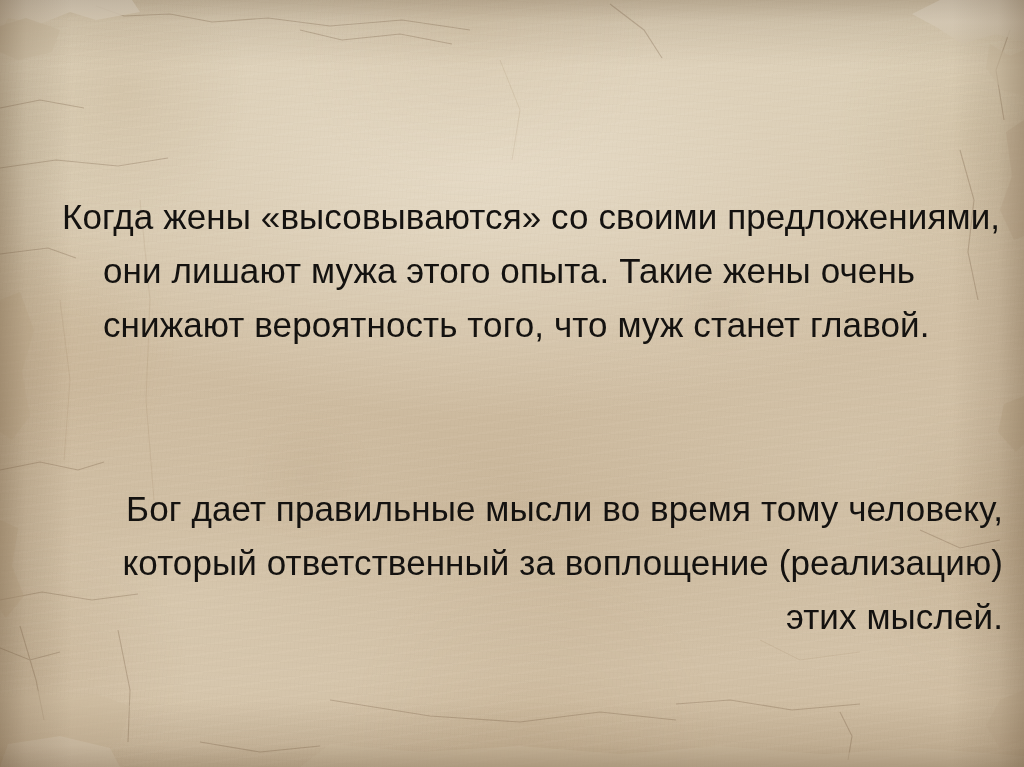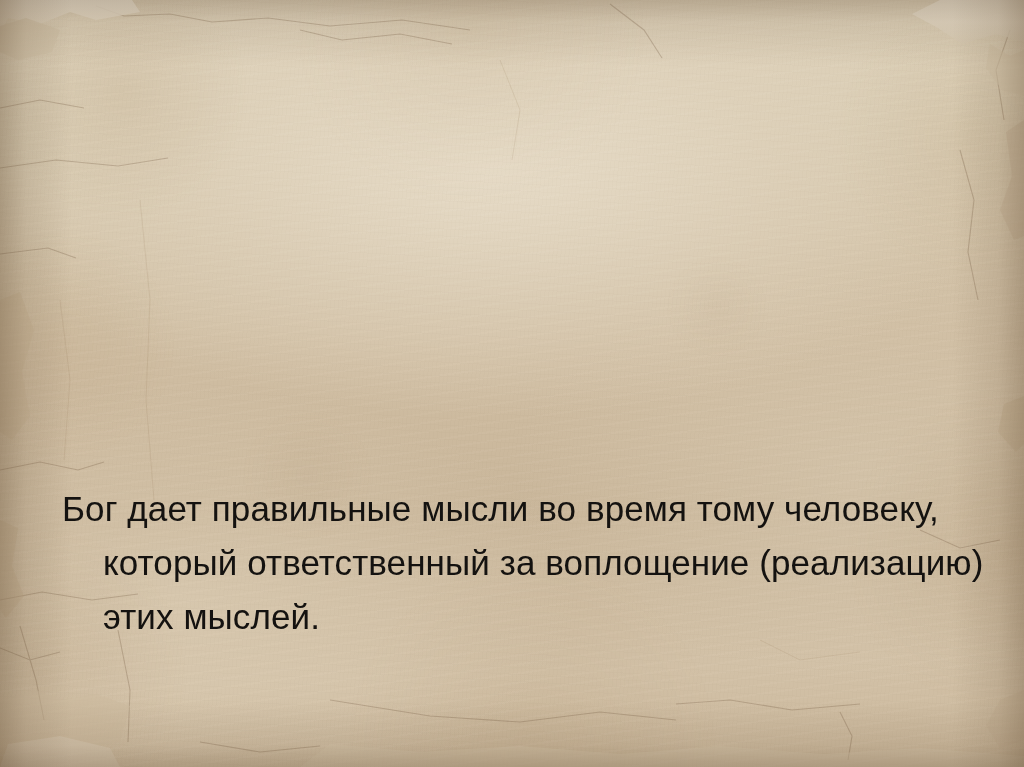--- a/index.html
+++ b/index.html
@@ -95,21 +95,21 @@
     line-height: 54px;
     font-weight: 400;
     letter-spacing: 0.1px;
     text-indent: -41px;
     padding-left: 41px;
     white-space: pre-wrap;
     text-rendering: optimizeLegibility;
   }
 
   #para-1 { top: 190px; }
-  #para-2 { top: 482px; }
+  #para-2 { top: 482px; text-align: right; }
 </style>
 </head>
 <body>
 
 <div id="slide">
 
   <div class="paper-base"></div>
   <div class="paper-mottle"></div>
   <div class="paper-grain"></div>
 
@@ -174,17 +174,18 @@
 
       <path d="M330 744 L420 752 L520 746 L620 754 L720 746 L824 754 L920 748 L1024 756 L1024 767 L300 767 Z" fill="#d4c5ab" opacity="0.45"></path>
 
       <path d="M1024 690 L1000 700 L986 726 L1000 748 L1024 740 Z" fill="#c6b295" opacity="0.4"></path>
     </svg>
   </div>
 
   <div class="paper-vignette"></div>
 
   <div class="content">
+    <div class="para" id="para-1">Когда жены «высовываются» со своими предложениями, они лишают мужа этого опыта. Такие жены очень снижают вероятность того, что муж станет главой.</div>
 
     <div class="para" id="para-2">Бог дает правильные мысли во время тому человеку, который ответственный за воплощение (реализацию) этих мыслей.</div>
   </div>
 
 </div>
 
 </body></html>

